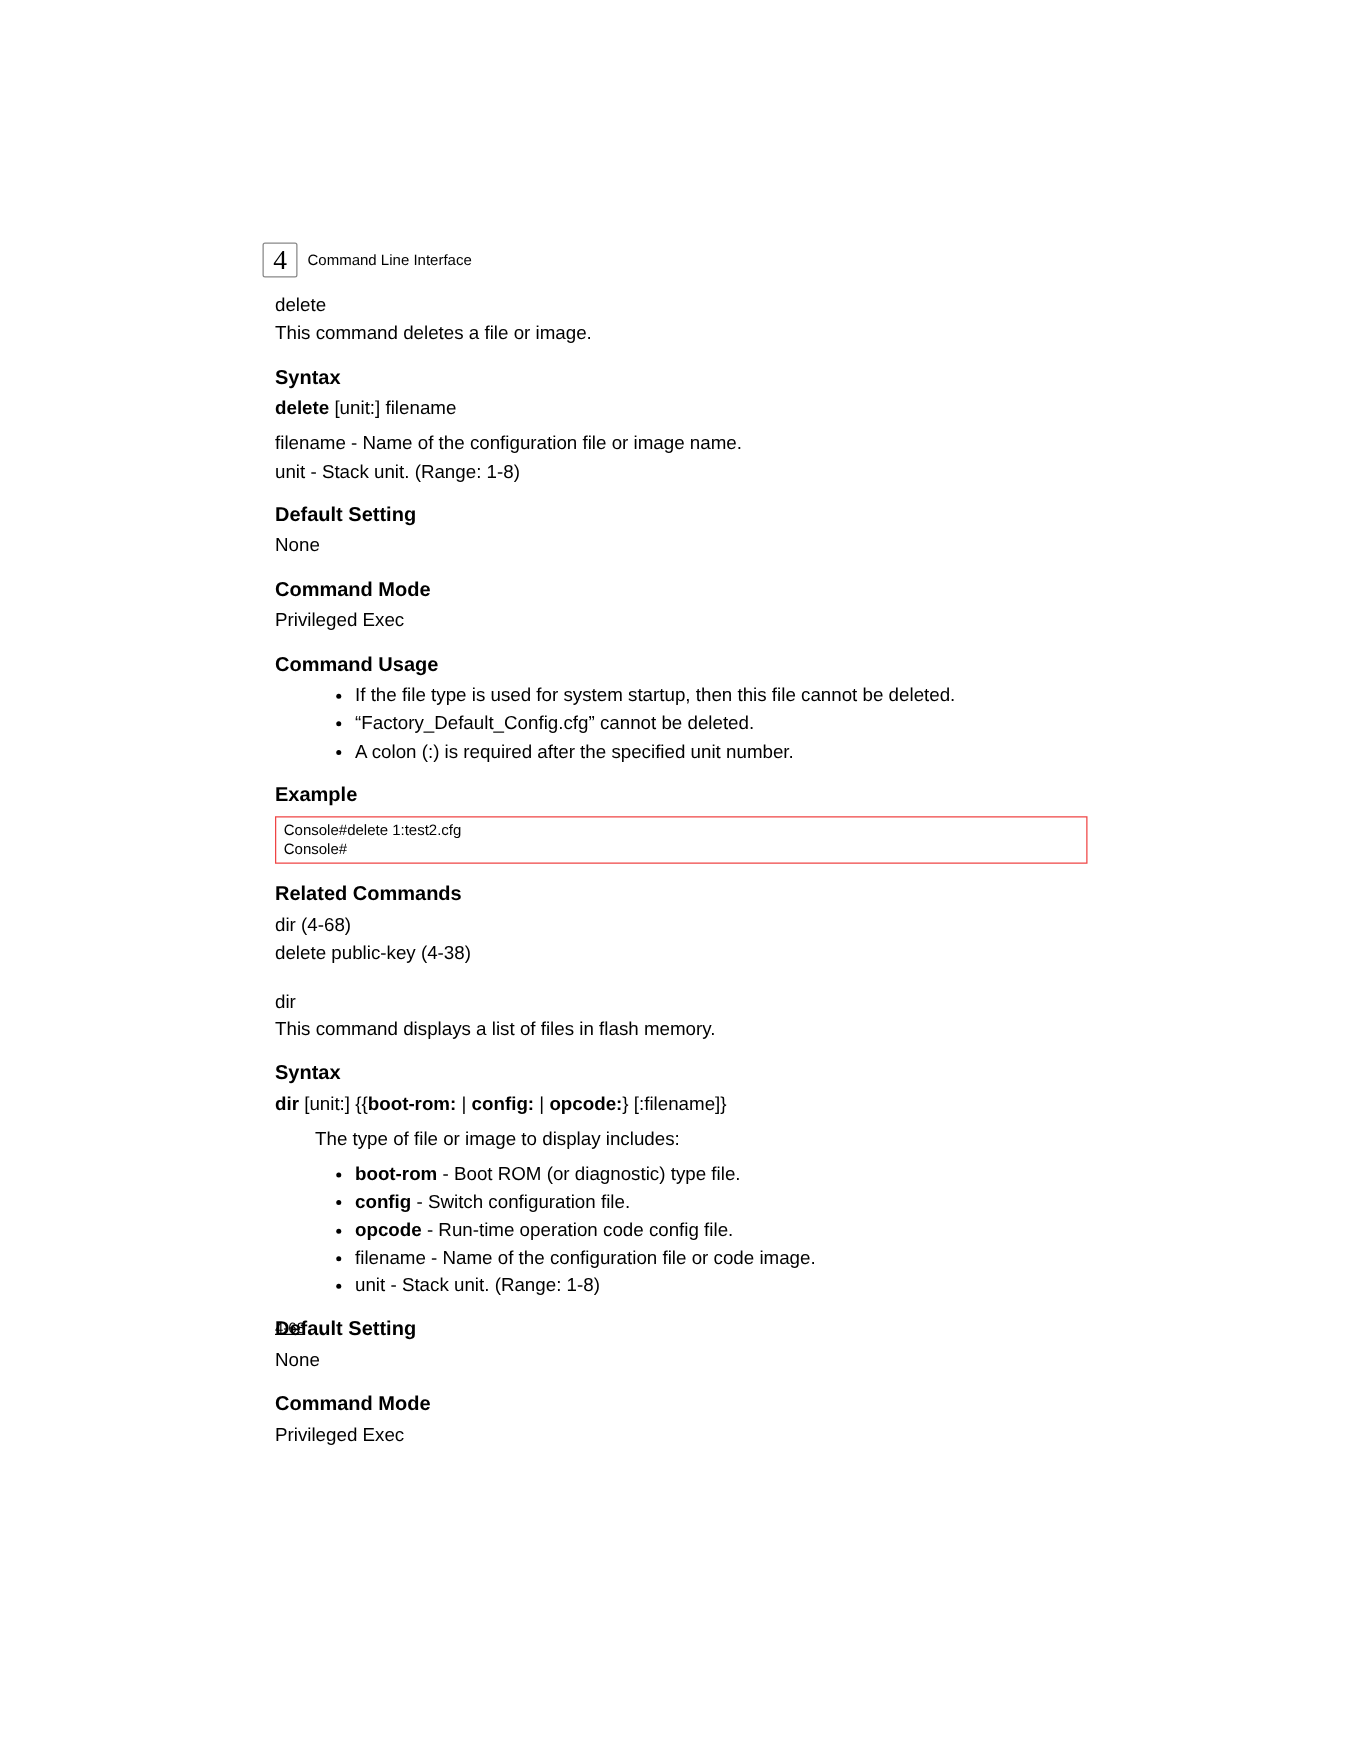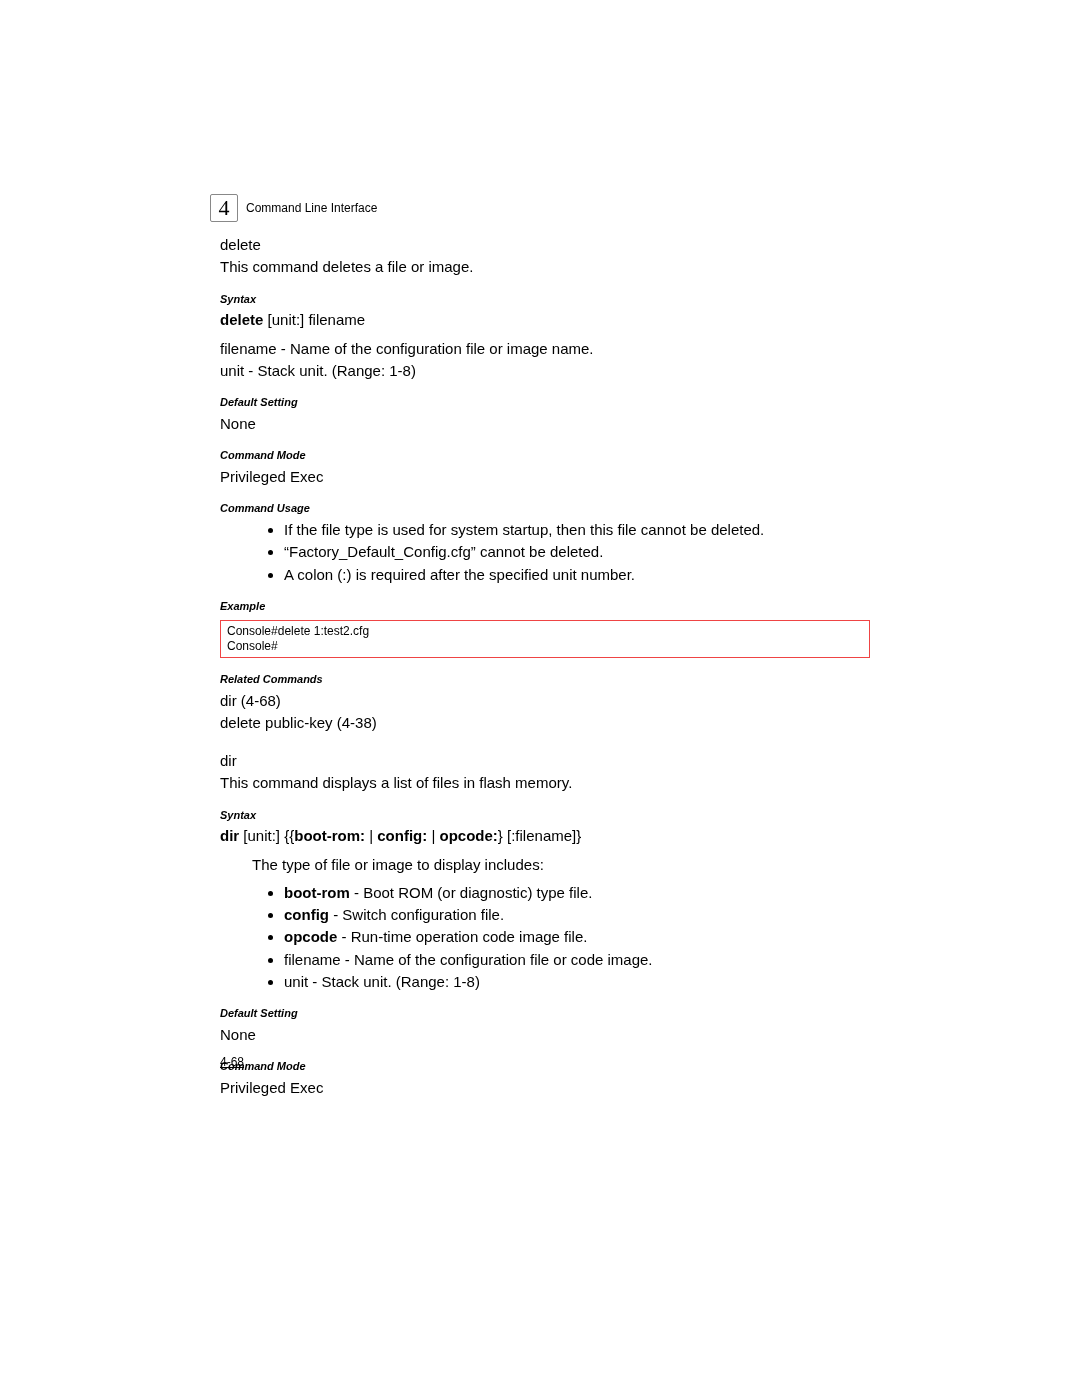--- a/index.html
+++ b/index.html
@@ -46,24 +46,23 @@
   .cmd-title {
     font-size: 15px;
     margin-top: 10px;
     margin-bottom: 2px;
   }
   .para {
     margin: 0 0 10px 0;
   }
   .section-head {
     font-weight: bold;
-    font-size: 11px;
+    font-size: 16px;
     margin-top: 14px;
     margin-bottom: 4px;
-    font-style: italic;
   }
   .indent1 {
     margin-left: 32px;
   }
   .indent2 {
     margin-left: 48px;
   }
   .syntax-line {
     margin: 0 0 8px 0;
   }
@@ -146,21 +145,21 @@
 
     <div class="section-head">Syntax</div>
     <p class="syntax-line indent1">
       <span class="b">dir </span><span>[unit:] {{</span><span class="b">boot-rom: </span><span>| </span><span class="b">config: </span><span>| </span><span class="b">opcode:</span><span>} [:filename]}</span>
     </p>
 
     <p class="desc indent1" style="margin:6px 0 8px 32px">The type of file or image to display includes:</p>
     <ul class="bullets">
       <li><span class="b">boot-rom</span><span> - Boot ROM (or diagnostic) type file.</span></li>
       <li><span class="b">config</span><span> - Switch configuration file.</span></li>
-      <li><span class="b">opcode</span><span> - Run-time operation code image file.</span></li>
+      <li><span class="b">opcode</span><span> - Run-time operation code config file.</span></li>
       <li><span class="b"></span><span>filename - Name of the configuration file or code image.</span></li>
       <li><span class="b"></span><span>unit - Stack unit. (Range: 1-8)</span></li>
     </ul>
 
     <div class="section-head">Default Setting</div>
     <p class="desc indent1" style="margin-bottom:10px">None</p>
 
     <div class="section-head">Command Mode</div>
     <p class="desc indent1">Privileged Exec</p>
 

